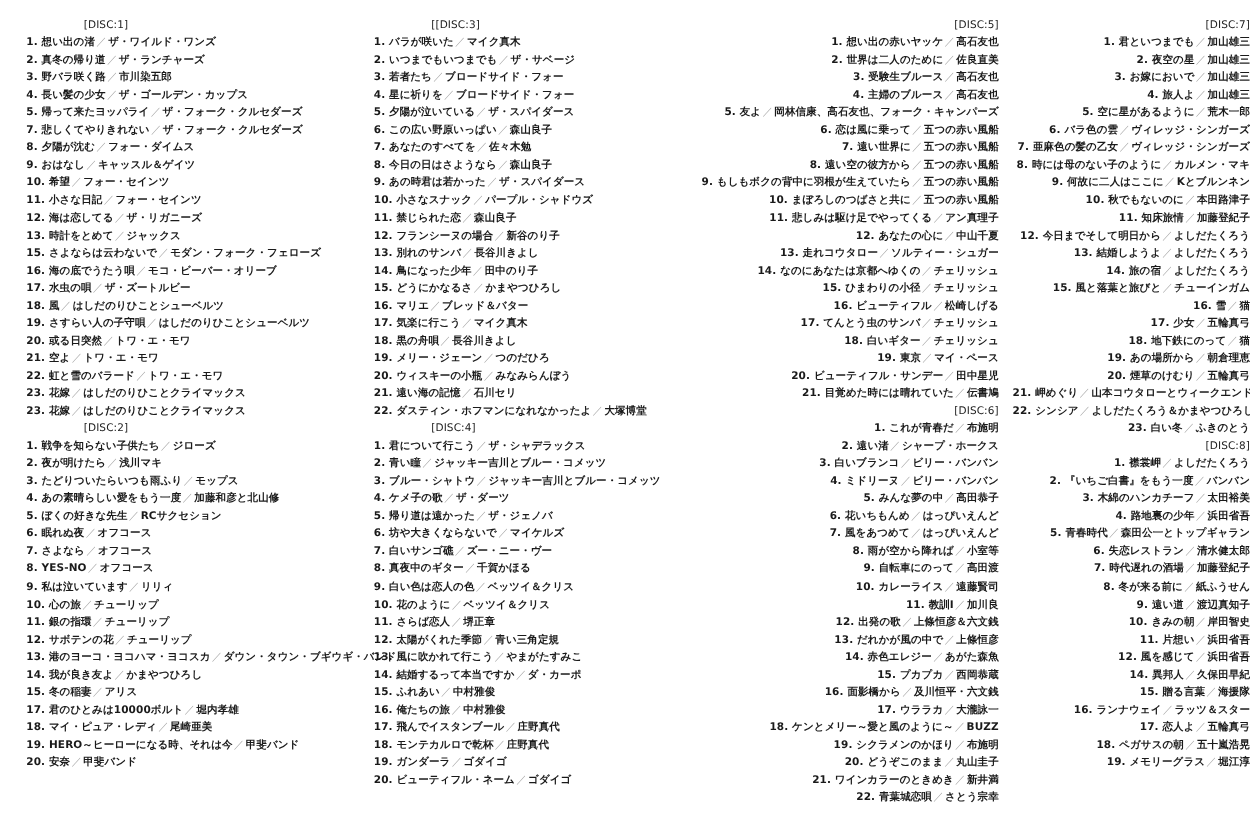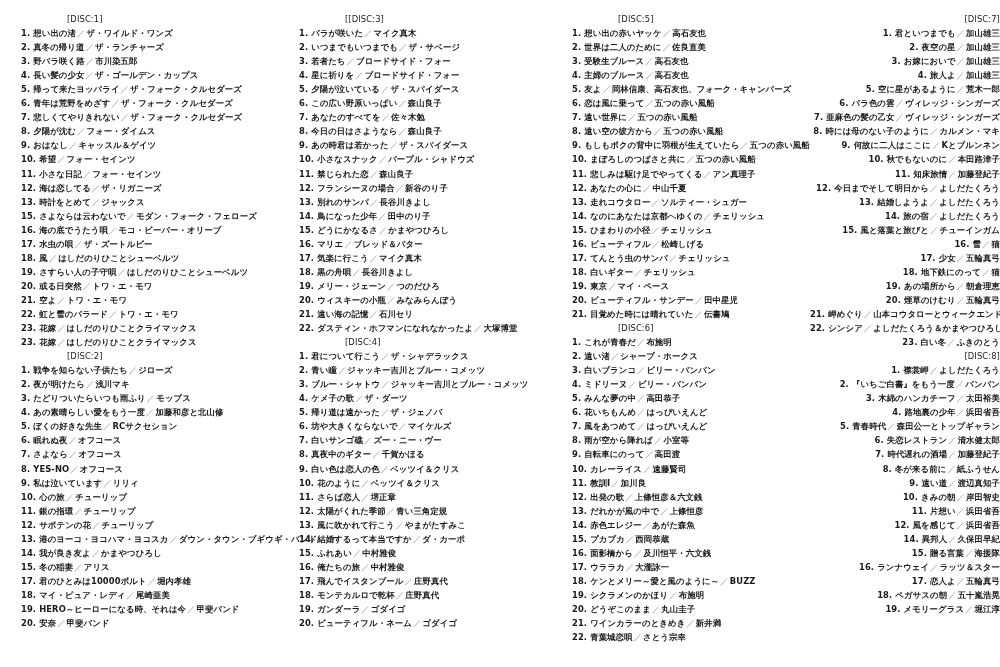--- a/index.html
+++ b/index.html
@@ -4,42 +4,41 @@
 <style>
   html, body { margin: 0; padding: 0; background: #ffffff; }
   body {
     width: 1000px; height: 667px; overflow: hidden; position: relative;
     font-family: "DejaVu Sans", "Liberation Sans", sans-serif;
     color: #1a1a1a;
   }
   .col { position: absolute; top: 12px; }
   .col.c1 { left: 21px; width: 262px; }
   .col.c2 { left: 299px; width: 235px; }
-  .col.c3 { left: 572px; width: 258px; }
+  .col.c3 { left: 541px; width: 258px; text-align: right; }
   .col.c4 { left: 810px; width: 190px; text-align: right; }
   .line {
     font-size: 8.4px; line-height: 14.05px; height: 14.05px;
     white-space: nowrap; letter-spacing: 0.1px; font-weight: bold;
   }
   .hdr { font-weight: normal; color: #222; padding-left: 46px; }
   .sep { color: #999; font-weight: normal; padding: 0 1px; }
 </style>
 </head>
 <body>
 
 <div id="sheet">
     <div class="col c1">
       <div>
         <div class="line hdr">[DISC:1]</div>
         <div class="line"><span>1.</span> <span>想い出の渚</span><span class="sep">／</span><span>ザ・ワイルド・ワンズ</span></div>
         <div class="line"><span>2.</span> <span>真冬の帰り道</span><span class="sep">／</span><span>ザ・ランチャーズ</span></div>
         <div class="line"><span>3.</span> <span>野バラ咲く路</span><span class="sep">／</span><span>市川染五郎</span></div>
         <div class="line"><span>4.</span> <span>長い髪の少女</span><span class="sep">／</span><span>ザ・ゴールデン・カップス</span></div>
         <div class="line"><span>5.</span> <span>帰って来たヨッパライ</span><span class="sep">／</span><span>ザ・フォーク・クルセダーズ</span></div>
-        <div class="line"><span>6.</span> <span>青年は荒野をめざす</span><span class="sep">／</span><span>ザ・フォーク・クルセダーズ</span></div>
         <div class="line"><span>7.</span> <span>悲しくてやりきれない</span><span class="sep">／</span><span>ザ・フォーク・クルセダーズ</span></div>
         <div class="line"><span>8.</span> <span>夕陽が沈む</span><span class="sep">／</span><span>フォー・ダイムス</span></div>
         <div class="line"><span>9.</span> <span>おはなし</span><span class="sep">／</span><span>キャッスル＆ゲイツ</span></div>
         <div class="line"><span>10.</span> <span>希望</span><span class="sep">／</span><span>フォー・セインツ</span></div>
         <div class="line"><span>11.</span> <span>小さな日記</span><span class="sep">／</span><span>フォー・セインツ</span></div>
         <div class="line"><span>12.</span> <span>海は恋してる</span><span class="sep">／</span><span>ザ・リガニーズ</span></div>
         <div class="line"><span>13.</span> <span>時計をとめて</span><span class="sep">／</span><span>ジャックス</span></div>
         <div class="line"><span>15.</span> <span>さよならは云わないで</span><span class="sep">／</span><span>モダン・フォーク・フェローズ</span></div>
         <div class="line"><span>16.</span> <span>海の底でうたう唄</span><span class="sep">／</span><span>モコ・ビーバー・オリーブ</span></div>
         <div class="line"><span>17.</span> <span>水虫の唄</span><span class="sep">／</span><span>ザ・ズートルビー</span></div>

